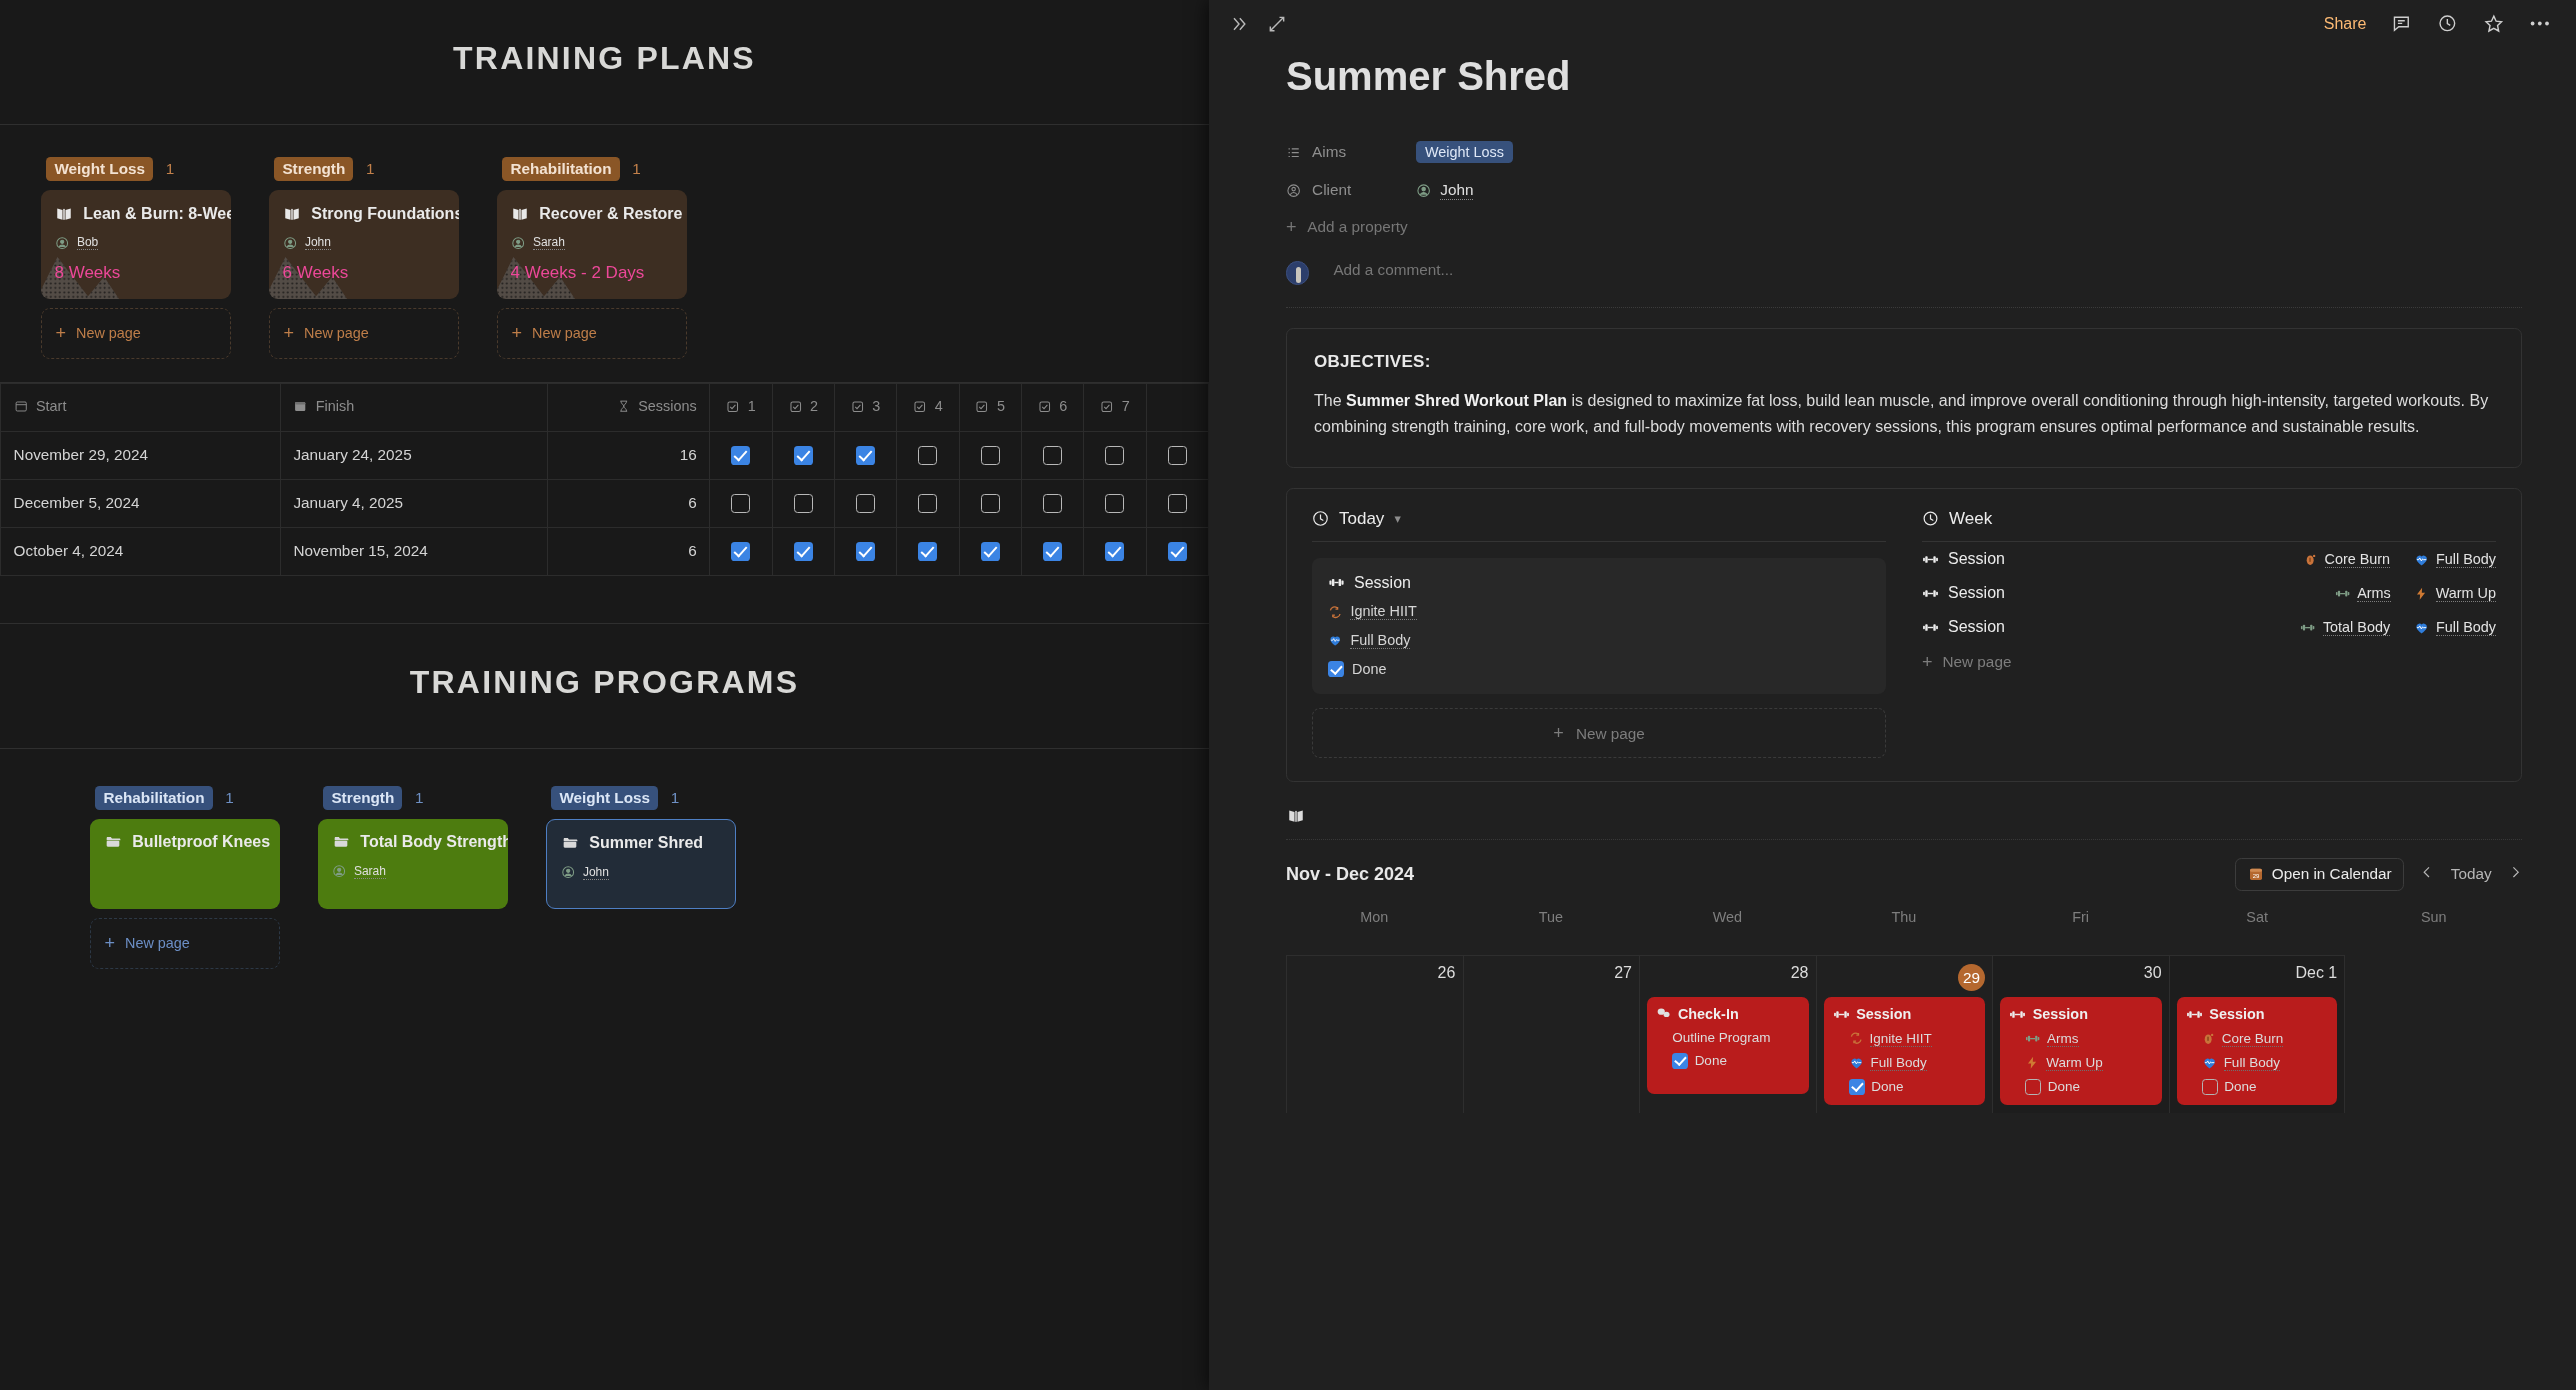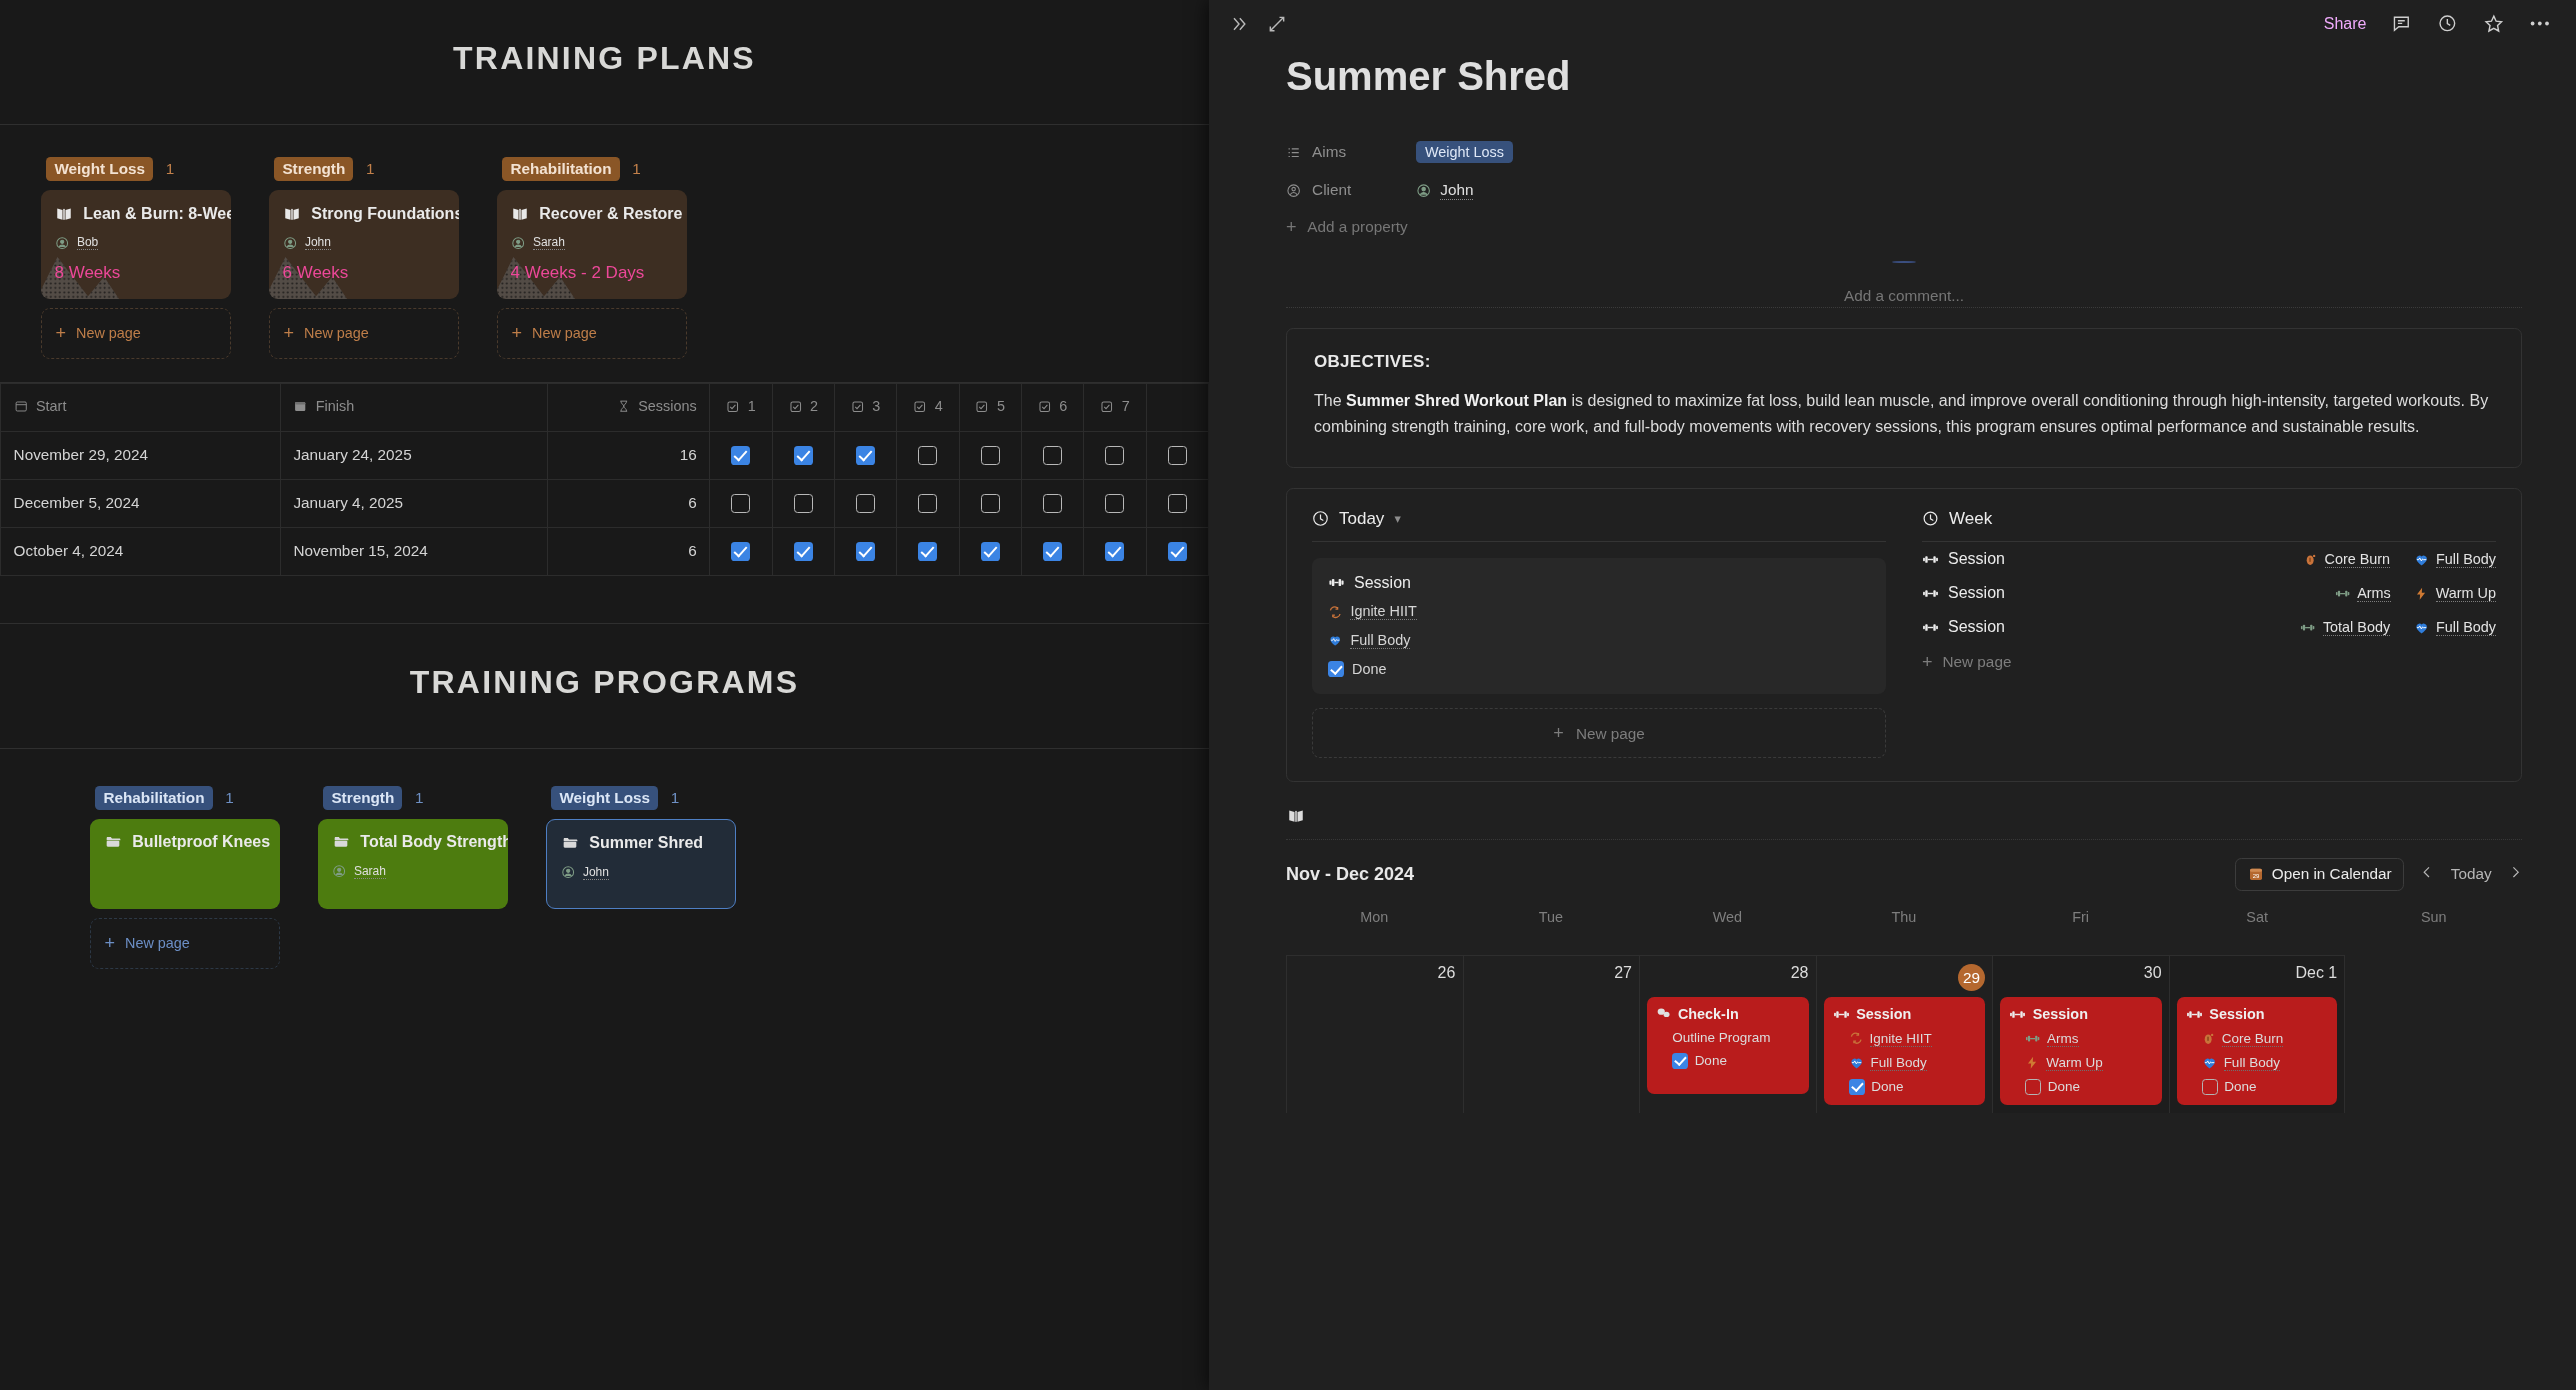--- a/index.html
+++ b/index.html
@@ -105,39 +105,39 @@
     overflow: hidden;
   }
   .rp-topbar {
     height: 47px; display: flex; align-items: center;
     padding: 0 25px 0 20px;
   }
   .rp-topbar .left-icons { display: flex; align-items: center; gap: 18px; }
   .rp-topbar .spacer { flex: 1; }
   .rp-topbar .right-icons { display: flex; align-items: center; gap: 25px; }
   .icon-btn { color: #c3c3c3; display: inline-flex; align-items: center; }
-  .share-txt { font-size: 16px; color: #f0abfc; }
+  .share-txt { font-size: 16px; color: #fdba74; }
 
   .rp-body { padding: 0 54px 0 77px; }
   .page-title { font-size: 40px; font-weight: bold; color: #dfdfdf; margin-top: 7.2px; }
 
   .props { margin-top: 34px; }
   .prop-row { display: flex; align-items: center; height: 38px; }
   .prop-label {
     width: 130px; display: flex; align-items: center; gap: 10.8px;
     color: #8e8e8e; font-size: 15.3px;
   }
   .prop-val { font-size: 15.3px; color: #e0e0e0; display: flex; align-items: center; gap: 9px; }
   .pill-blue { background: #37517c; color: #dfe8f7; font-size: 14.4px; padding: 2.7px 9px 3.6px; border-radius: 4.5px; }
   .uref { border-bottom: 0.9px dotted #8a8a8a; }
   .addprop { display: flex; align-items: center; gap: 10.8px; color: #767676; font-size: 15.3px; height: 36px; }
 
   .comment-row {
-    display: flex; align-items: center; gap: 24px;
-    margin-top: 16px; height: 40px; flex-direction: column;
+    display: flex; gap: 24px;
+    margin-top: 16px; height: 40px;
   }
   .avatar {
     width: 23.4px; height: 23.4px; border-radius: 50%;
     background: #2c3e6b; display: inline-block; position: relative; overflow: hidden;
     border: 0.9px solid #3b4f80;
   }
   .avatar::after {
     content: ""; position: absolute; left: 9px; top: 4.5px; width: 5.4px; height: 16px;
     background: #c8c4bc; border-radius: 2.7px;
   }

